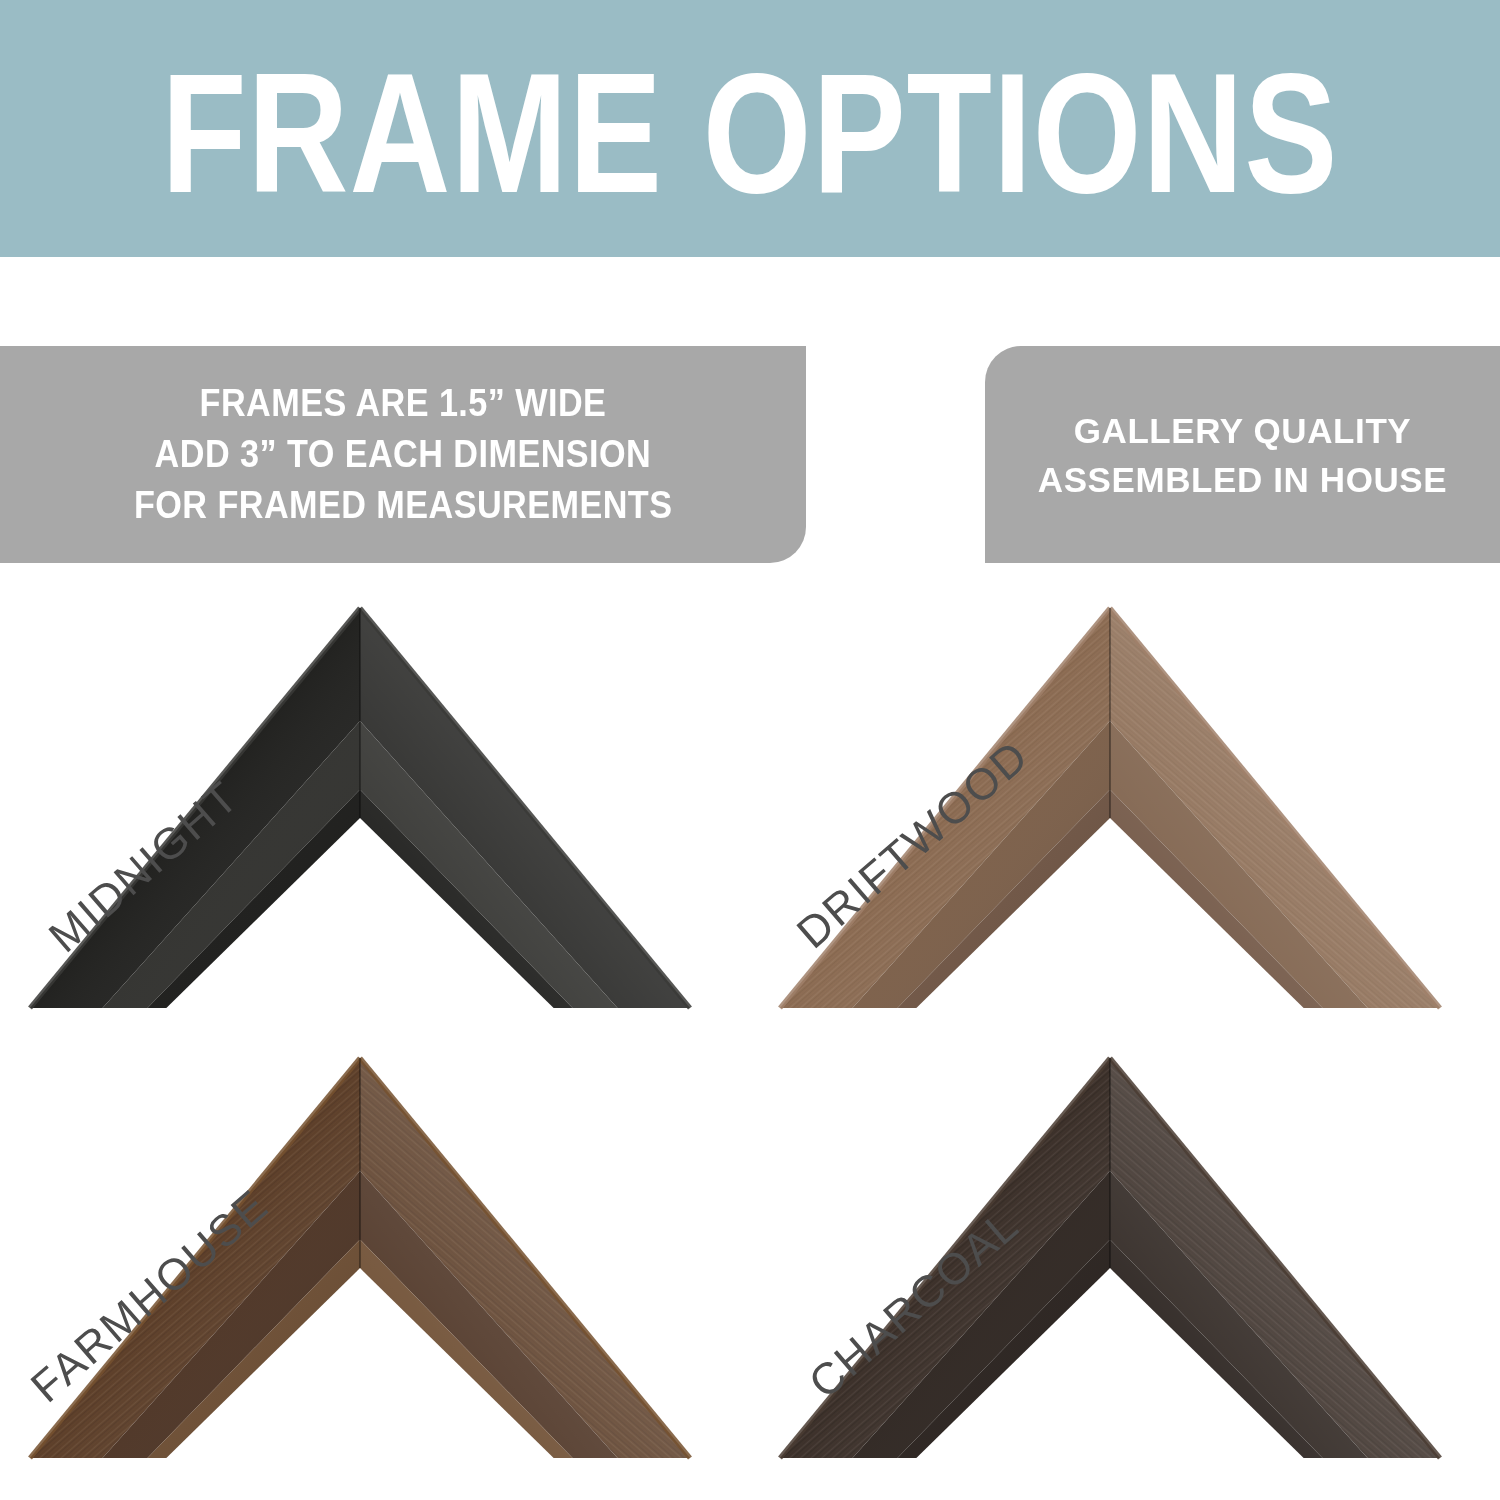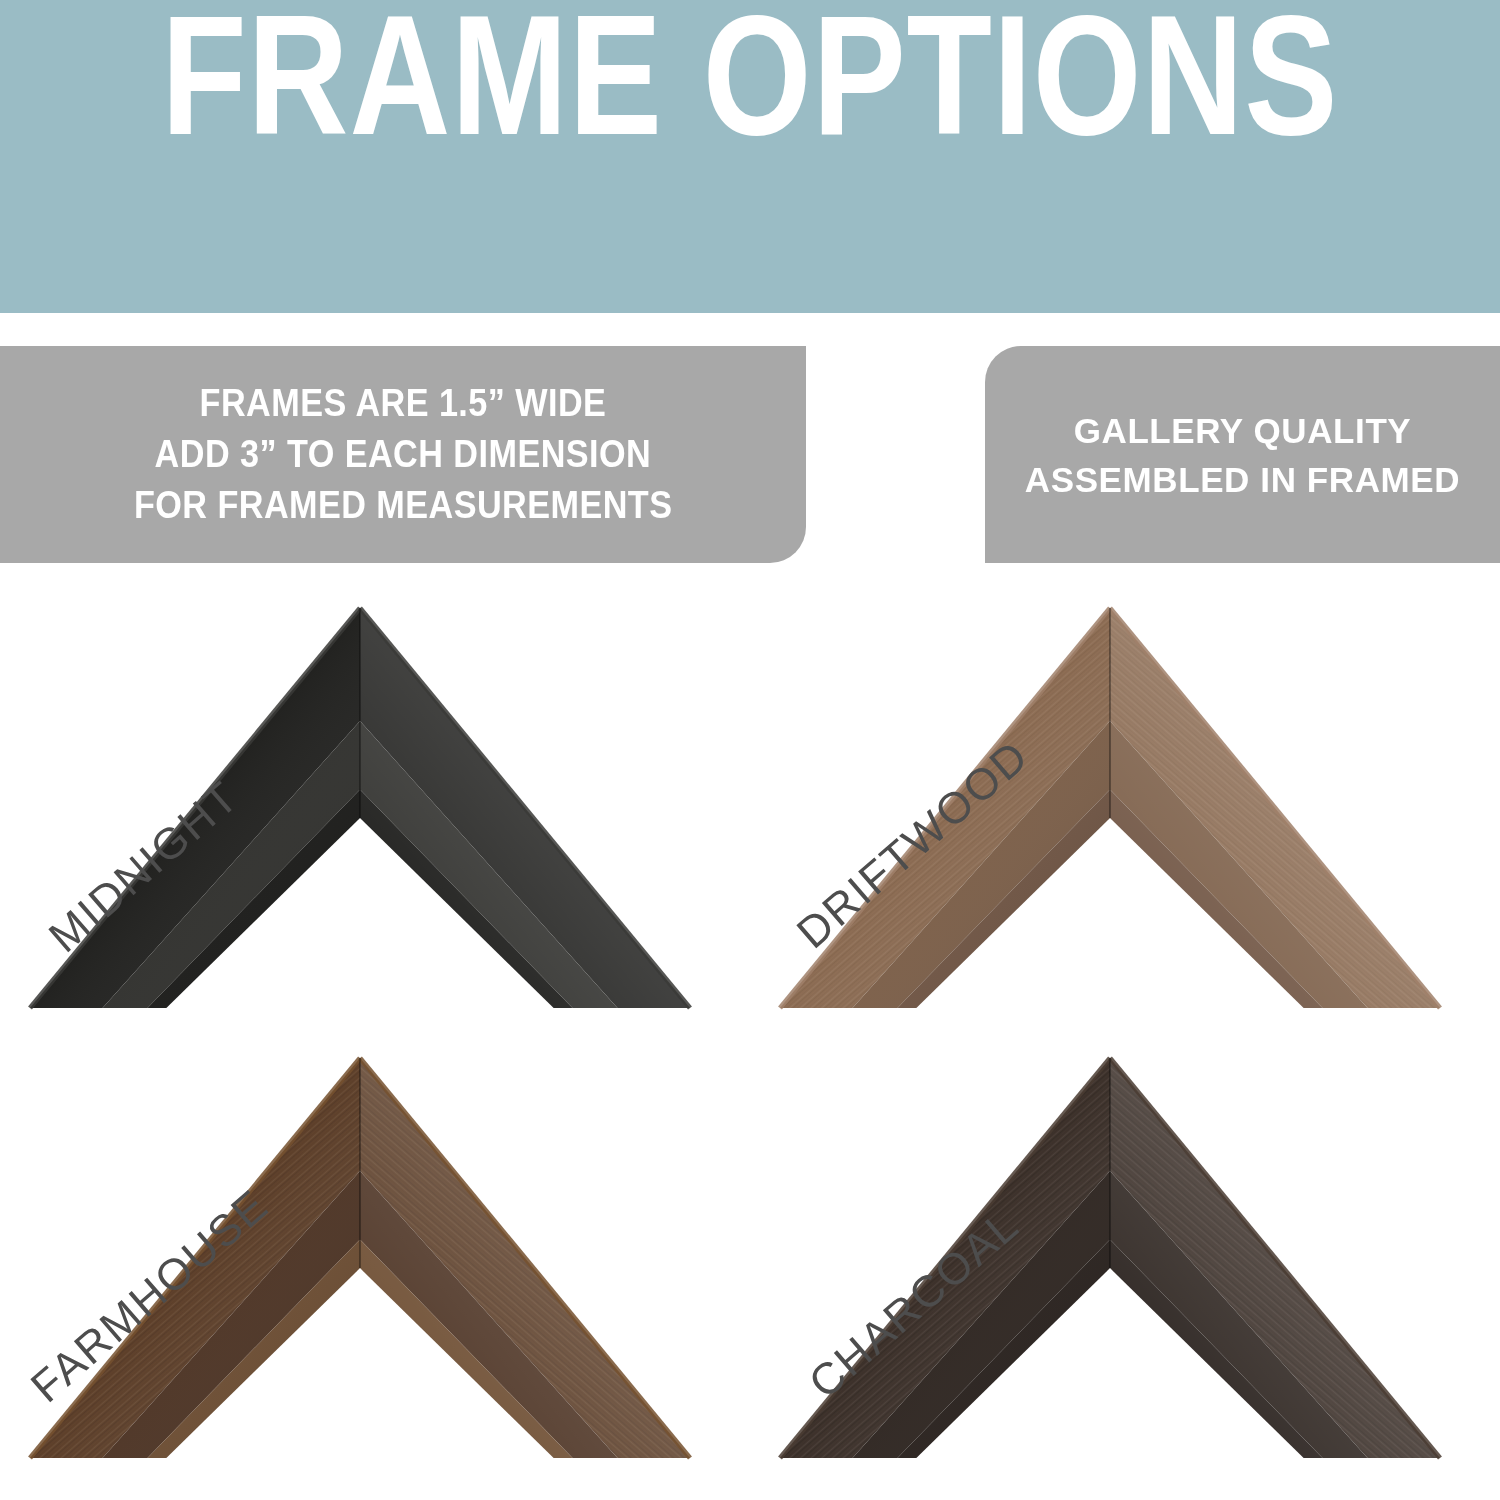--- a/index.html
+++ b/index.html
@@ -6,22 +6,22 @@
   body{
     width:1500px;height:1500px;
     background:#ffffff;
     font-family:"Liberation Sans", sans-serif;
     overflow:hidden;
     position:relative;
   }
 
   
   #header-banner{
-    position:absolute;left:0;top:0;width:1500px;height:313px;
-    display:flex;justify-content:center;
+    position:absolute;left:0;top:0;width:1500px;height:257px;
+    display:flex;align-items:center;justify-content:center;
   }
   #header-title{
     color:#ffffff;
     font-size:152px;
     line-height:1;
     font-weight:bold;
     letter-spacing:1px;
     transform:scaleX(0.92) scaleY(1.12);
     transform-origin:center center;
     white-space:nowrap;
@@ -85,21 +85,21 @@
 </div>
 
 <div class="info-box" id="info-box-left" style="background: rgb(168, 168, 168); color: rgb(255, 255, 255);">
   <div class="info-line">FRAMES ARE 1.5” WIDE</div>
   <div class="info-line">ADD 3” TO EACH DIMENSION</div>
   <div class="info-line">FOR FRAMED MEASUREMENTS</div>
 </div>
 
 <div class="info-box" id="info-box-right" style="background: rgb(168, 168, 168); color: rgb(255, 255, 255);">
   <div class="info-line">GALLERY QUALITY</div>
-  <div class="info-line">ASSEMBLED IN FRAMED</div>
+  <div class="info-line">ASSEMBLED IN HOUSE</div>
 </div>
 
 <div class="frame-cell" id="frame-cell-0">
   <svg class="frame-svg" viewBox="0 0 750 460" preserveAspectRatio="none">
       <defs>
         <linearGradient id="lg0L" x1="0" y1="0" x2="1" y2="1">
           <stop offset="0" stop-color="#ffffff" stop-opacity="0.16"></stop>
           <stop offset="0.5" stop-color="#ffffff" stop-opacity="0.02"></stop>
           <stop offset="1" stop-color="#000000" stop-opacity="0.22"></stop>
         </linearGradient>

